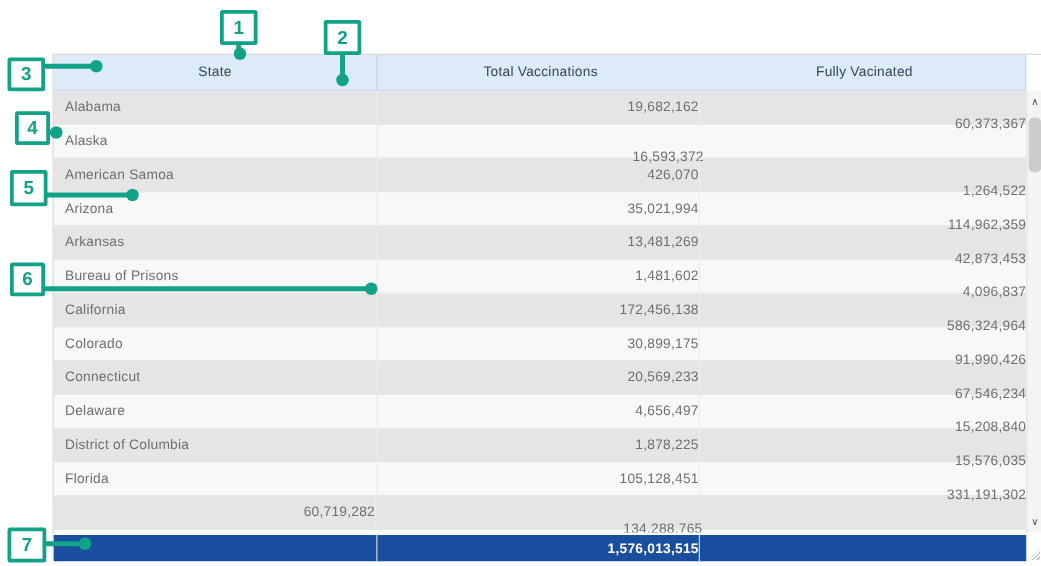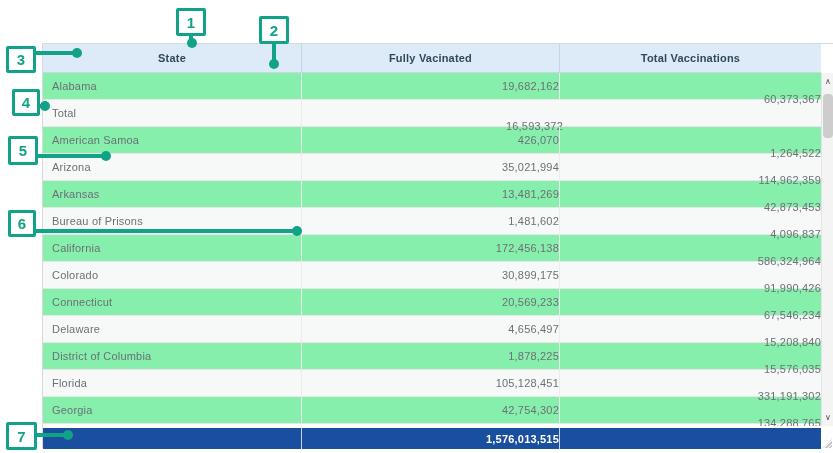--- a/index.html
+++ b/index.html
@@ -23,30 +23,30 @@
     position:absolute;left:42px;top:43px;width:791px;height:405px;
     border-top:1px solid #d9d9d9;border-left:1px solid #d9d9d9;box-sizing:border-box;
     background:#fff;
   }
   .thead{
     position:absolute;left:0;top:0;width:778px;height:29px;display:flex;
     background:var(--header-bg);border-bottom:1px solid #c9d6e4;box-sizing:border-box;
   }
   .th{
     display:flex;align-items:center;justify-content:center;
-    font-size:11px;font-weight:700;color:var(--header-text);
+    font-size:11px;font-weight:400;color:var(--header-text);
     border-right:1px solid #c6d6e8;box-sizing:border-box;letter-spacing:.2px;
   }
   .th-state{width:259px;}
   .th-fully{width:258px;}
   .th-total{width:261px;border-right:none;}
 
   .tbody{position:absolute;left:0;top:29px;width:778px;height:353px;overflow:hidden;}
   .tr{
-    display:flex;height:27px;box-sizing:border-box;background:#86efac;
+    display:flex;height:27px;box-sizing:border-box;background:#e5e5e5;
     border-bottom:1px solid var(--border);
   }
   .tr:nth-child(even){background:var(--row-alt);}
   .td{
     display:flex;align-items:center;font-size:11px;color:var(--row-text);
     box-sizing:border-box;border-right:1px solid #ececec;letter-spacing:.2px;
   }
   .td-state{width:259px;padding-left:9px;}
   .td-num{width:258px;justify-content:flex-end;}
   .td-num:last-child{width:261px;border-right:none;margin-top:26px;}
@@ -91,32 +91,32 @@
 </style>
 </head>
 <body>
 
 <div class="canvas">
 
   <div class="table-widget">
 
     <div class="thead">
       <div class="th th-state">State</div>
+      <div class="th th-total">Total Vaccinations</div>
       <div class="th th-fully">Fully Vacinated</div>
-      <div class="th th-total">Total Vaccinations</div>
     </div>
 
     <div class="tbody">
       <div class="tr">
         <div class="td td-state">Alabama</div>
         <div class="td td-num">19,682,162</div>
         <div class="td td-num">60,373,367</div>
       </div>
       <div class="tr">
-        <div class="td td-state">Total</div>
+        <div class="td td-state">Alaska</div>
         <div class="td td-num">16,593,372</div>
       </div>
       <div class="tr">
         <div class="td td-state">American Samoa</div>
         <div class="td td-num">426,070</div>
         <div class="td td-num">1,264,522</div>
       </div>
       <div class="tr">
         <div class="td td-state">Arizona</div>
         <div class="td td-num">35,021,994</div>
@@ -156,22 +156,21 @@
         <div class="td td-state">District of Columbia</div>
         <div class="td td-num">1,878,225</div>
         <div class="td td-num">15,576,035</div>
       </div>
       <div class="tr">
         <div class="td td-state">Florida</div>
         <div class="td td-num">105,128,451</div>
         <div class="td td-num">331,191,302</div>
       </div>
       <div class="tr">
-        <div class="td td-state">Georgia</div>
-        <div class="td td-num">42,754,302</div>
+        <div class="td td-num">60,719,282</div>
         <div class="td td-num">134,288,765</div>
       </div>
     </div>
 
     <div class="scrollbar">
       <div class="sb-btn up">∧</div>
       <div class="sb-thumb"></div>
       <div class="sb-btn down">∨</div>
     </div>
 

